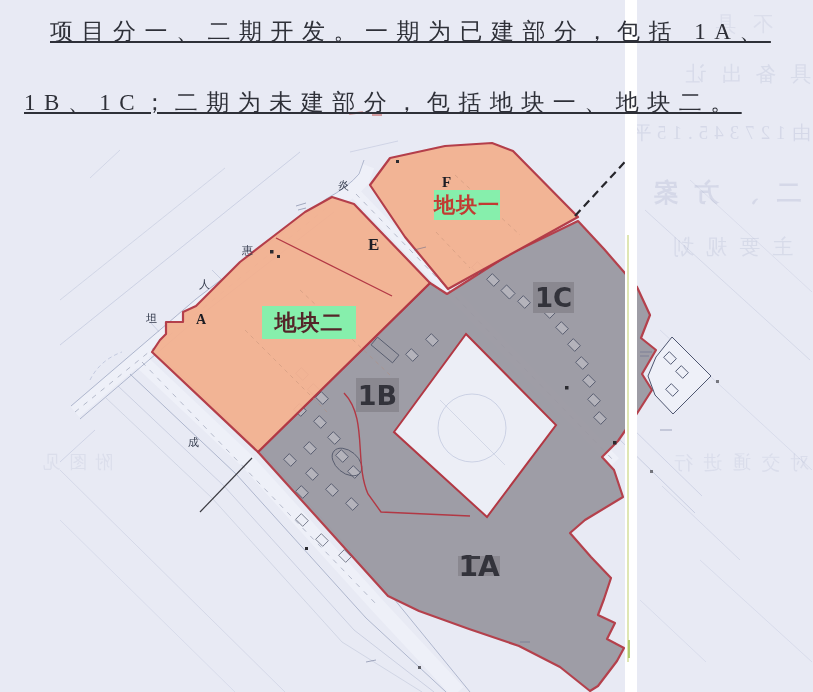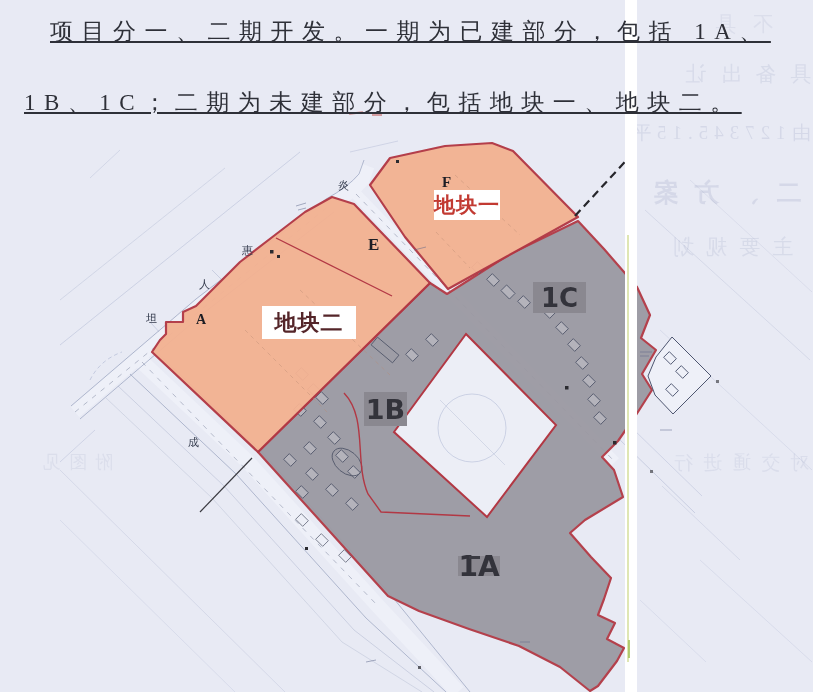--- a/index.html
+++ b/index.html
@@ -29,21 +29,21 @@
   }
   .bleed{
     position:absolute;color:#6f7aa6;transform:scaleX(-1);
     white-space:nowrap;z-index:2;font-weight:500;
   }
   .map-label{position:absolute;z-index:4;white-space:nowrap;}
   .box-label{
     display:flex;align-items:center;justify-content:center;
     font-weight:bold;text-align:center;
   }
-  .salmon-box{background:#ffffff;text-align:center;}
+  .salmon-box{background:#86efac;text-align:center;}
   .gray-box{background:#8a8890;}
   .plot1-text{color:#c23a32;font-size:21px;letter-spacing:1px;}
   .plot2-text{color:#542529;font-size:22px;letter-spacing:1px;}
   .phase1-text{color:#33333b;font-family:"DejaVu Sans",sans-serif;}
   .sub-letter{color:#1d1d24;font-weight:bold;z-index:4;}
   .street-char{color:#333a4c;font-size:11px;z-index:3;}
   .overline-1a{
     position:absolute;left:469px;top:556px;width:11px;height:3px;
     background:#3a3a42;z-index:5;
   }
@@ -212,22 +212,22 @@
   <div class="scan-yellow-bright"></div>
 
   <div class="heading-line" id="line1">项目分一、二期开发。一期为已建部分，包括 1A、</div>
   <div class="heading-line" id="line2">1B、1C；二期为未建部分，包括地块一、地块二。</div>
 
   <div class="red-scribble" style="left:349px;top:112px;width:14px;height:2px;transform:rotate(-8deg);"></div>
   <div class="red-scribble" style="left:372px;top:114px;width:10px;height:2px;"></div>
 
   <div class="map-label box-label salmon-box plot1-text" style="left:434px;top:190px;width:66px;height:30px;">地块一</div>
   <div class="map-label box-label salmon-box plot2-text" style="left:262px;top:306px;width:94px;height:33px;">地块二</div>
-  <div class="map-label box-label gray-box phase1-text" style="left:533px;top:282px;width:53px;height:31px;font-size:26px;">1C</div>
-  <div class="map-label box-label gray-box phase1-text" style="left:356px;top:392px;width:43px;height:34px;font-size:27px;margin-left:8px;">1B</div>
+  <div class="map-label box-label gray-box phase1-text" style="left:533px;top:282px;width:41px;height:31px;font-size:26px;">1C</div>
+  <div class="map-label box-label gray-box phase1-text" style="left:356px;top:378px;width:43px;height:34px;font-size:27px;">1B</div>
   <div class="map-label box-label gray-box phase1-text" style="left:458px;top:556px;width:42px;height:20px;font-size:28px;">1A</div>
   <div class="overline-1a"></div>
 
   <div class="map-label sub-letter" style="left:196px;top:312px;font-size:14px;">A</div>
   <div class="map-label sub-letter" style="left:368px;top:235px;font-size:17px;">E</div>
   <div class="map-label sub-letter" style="left:442px;top:174px;font-size:15px;">F</div>
 
   <div class="map-label street-char" style="left:338px;top:178px;">炎</div>
   <div class="map-label street-char" style="left:242px;top:243px;">惠</div>
   <div class="map-label street-char" style="left:199px;top:277px;">人</div>

